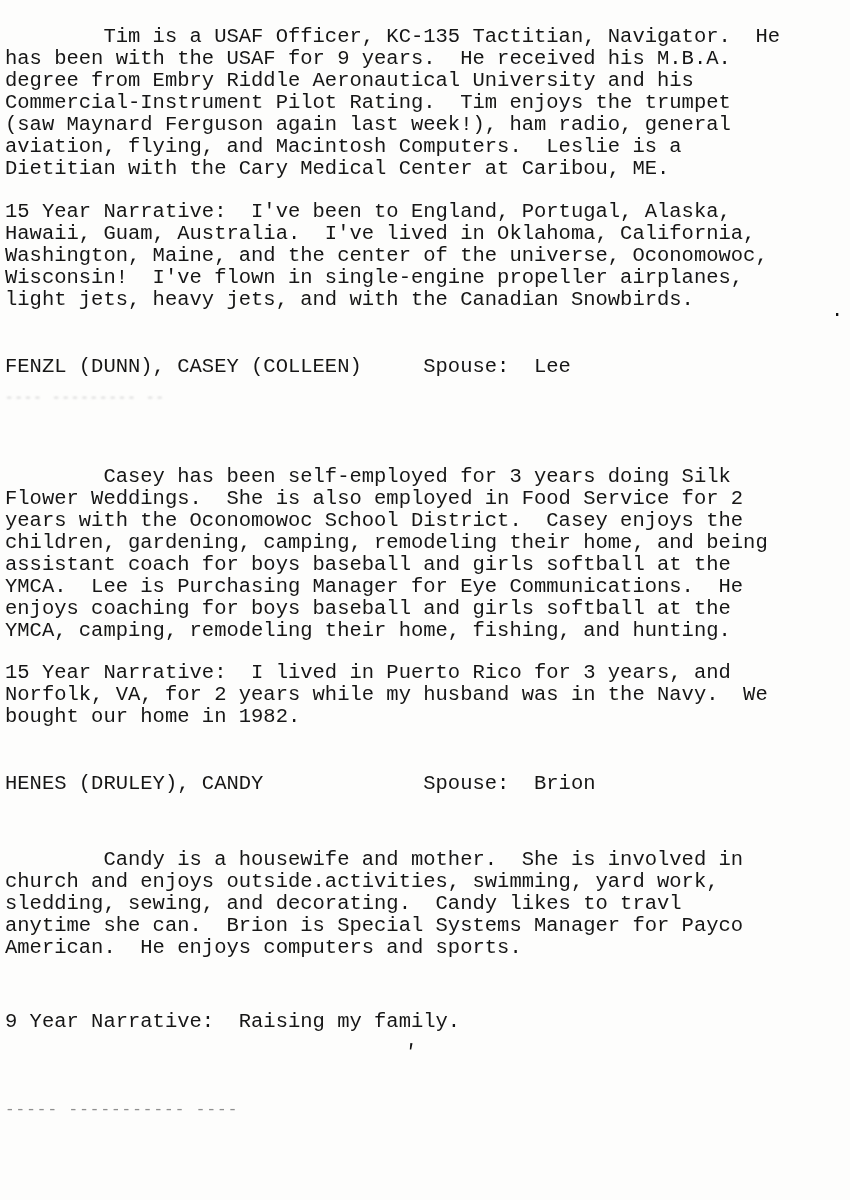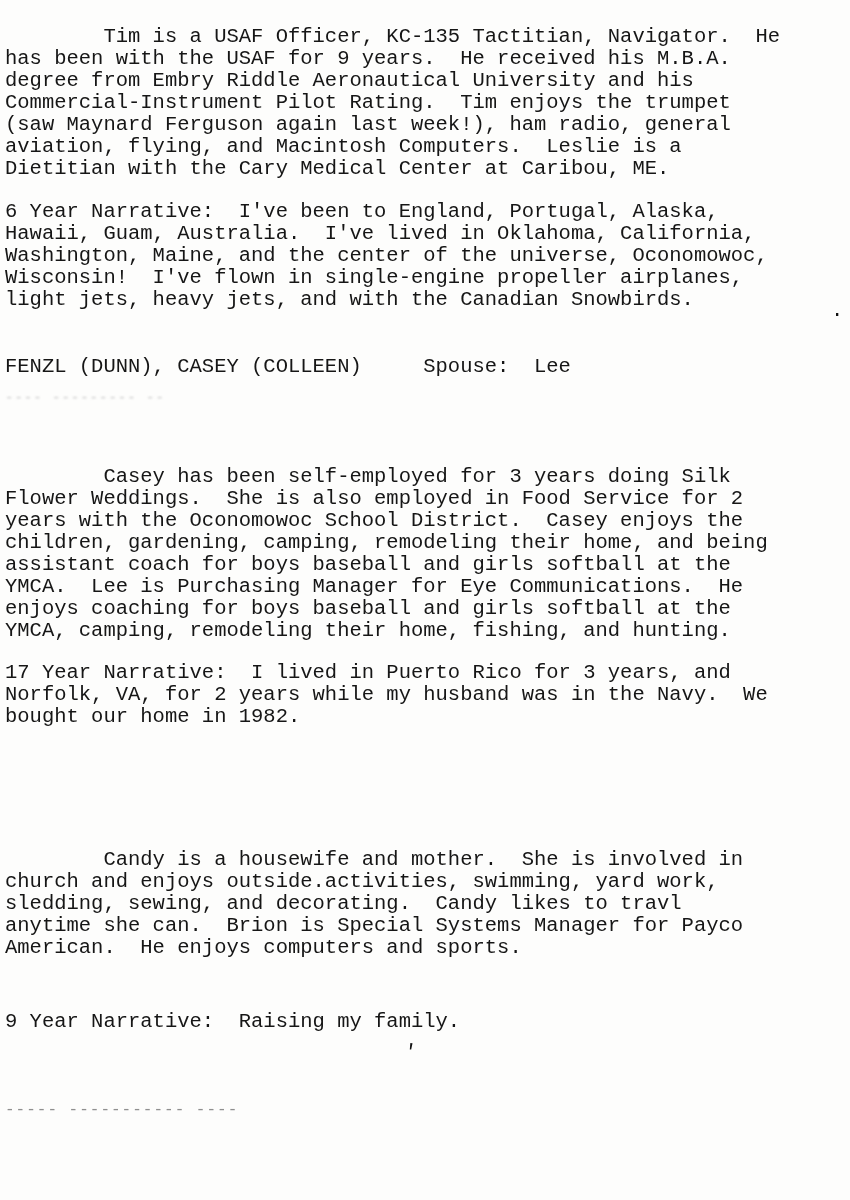--- a/index.html
+++ b/index.html
@@ -51,44 +51,45 @@
 <div class="page">
 
   <div class="blk" style="top:26px">        Tim is a USAF Officer, KC-135 Tactitian, Navigator.  He
 has been with the USAF for 9 years.  He received his M.B.A.
 degree from Embry Riddle Aeronautical University and his
 Commercial-Instrument Pilot Rating.  Tim enjoys the trumpet
 (saw Maynard Ferguson again last week!), ham radio, general
 aviation, flying, and Macintosh Computers.  Leslie is a
 Dietitian with the Cary Medical Center at Caribou, ME.</div>
 
-  <div class="blk" style="top:201px">6 Year Narrative:  I've been to England, Portugal, Alaska,
+  <div class="blk" style="top:201px">15 Year Narrative:  I've been to England, Portugal, Alaska,
 Hawaii, Guam, Australia.  I've lived in Oklahoma, California,
 Washington, Maine, and the center of the universe, Oconomowoc,
 Wisconsin!  I've flown in single-engine propeller airplanes,
 light jets, heavy jets, and with the Canadian Snowbirds.</div>
 
   <div class="blk" style="top:356px">FENZL (DUNN), CASEY (COLLEEN)     Spouse:  Lee</div>
 
   <div class="smudge faint" style="top:387px; font-size:14px">---- --------- --</div>
 
 
   <div class="blk" style="top:466px">        Casey has been self-employed for 3 years doing Silk
 Flower Weddings.  She is also employed in Food Service for 2
 years with the Oconomowoc School District.  Casey enjoys the
 children, gardening, camping, remodeling their home, and being
 assistant coach for boys baseball and girls softball at the
 YMCA.  Lee is Purchasing Manager for Eye Communications.  He
 enjoys coaching for boys baseball and girls softball at the
 YMCA, camping, remodeling their home, fishing, and hunting.</div>
 
-  <div class="blk" style="top:662px">17 Year Narrative:  I lived in Puerto Rico for 3 years, and
+  <div class="blk" style="top:662px">15 Year Narrative:  I lived in Puerto Rico for 3 years, and
 Norfolk, VA, for 2 years while my husband was in the Navy.  We
 bought our home in 1982.</div>
 
+  <div class="blk" style="top:773px">HENES (DRULEY), CANDY             Spouse:  Brion</div>
 
 
   <div class="blk" style="top:849px">        Candy is a housewife and mother.  She is involved in
 church and enjoys outside.activities, swimming, yard work,
 sledding, sewing, and decorating.  Candy likes to travl
 anytime she can.  Brion is Special Systems Manager for Payco
 American.  He enjoys computers and sports.</div>
 
   <div class="blk" style="top:1011px">9 Year Narrative:  Raising my family.</div>
 

